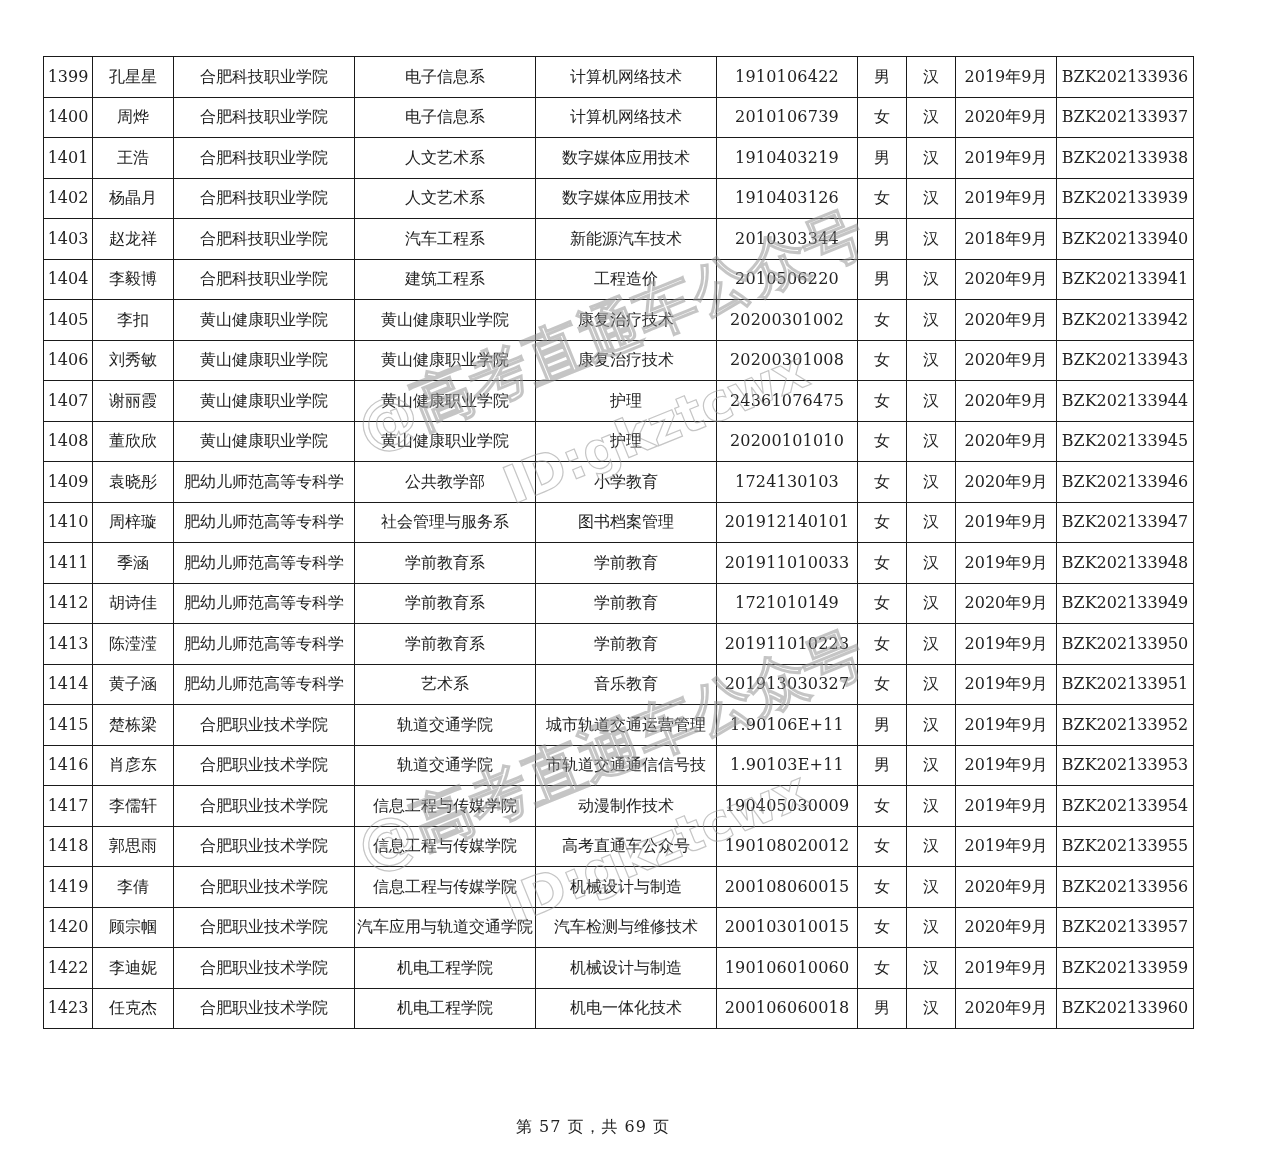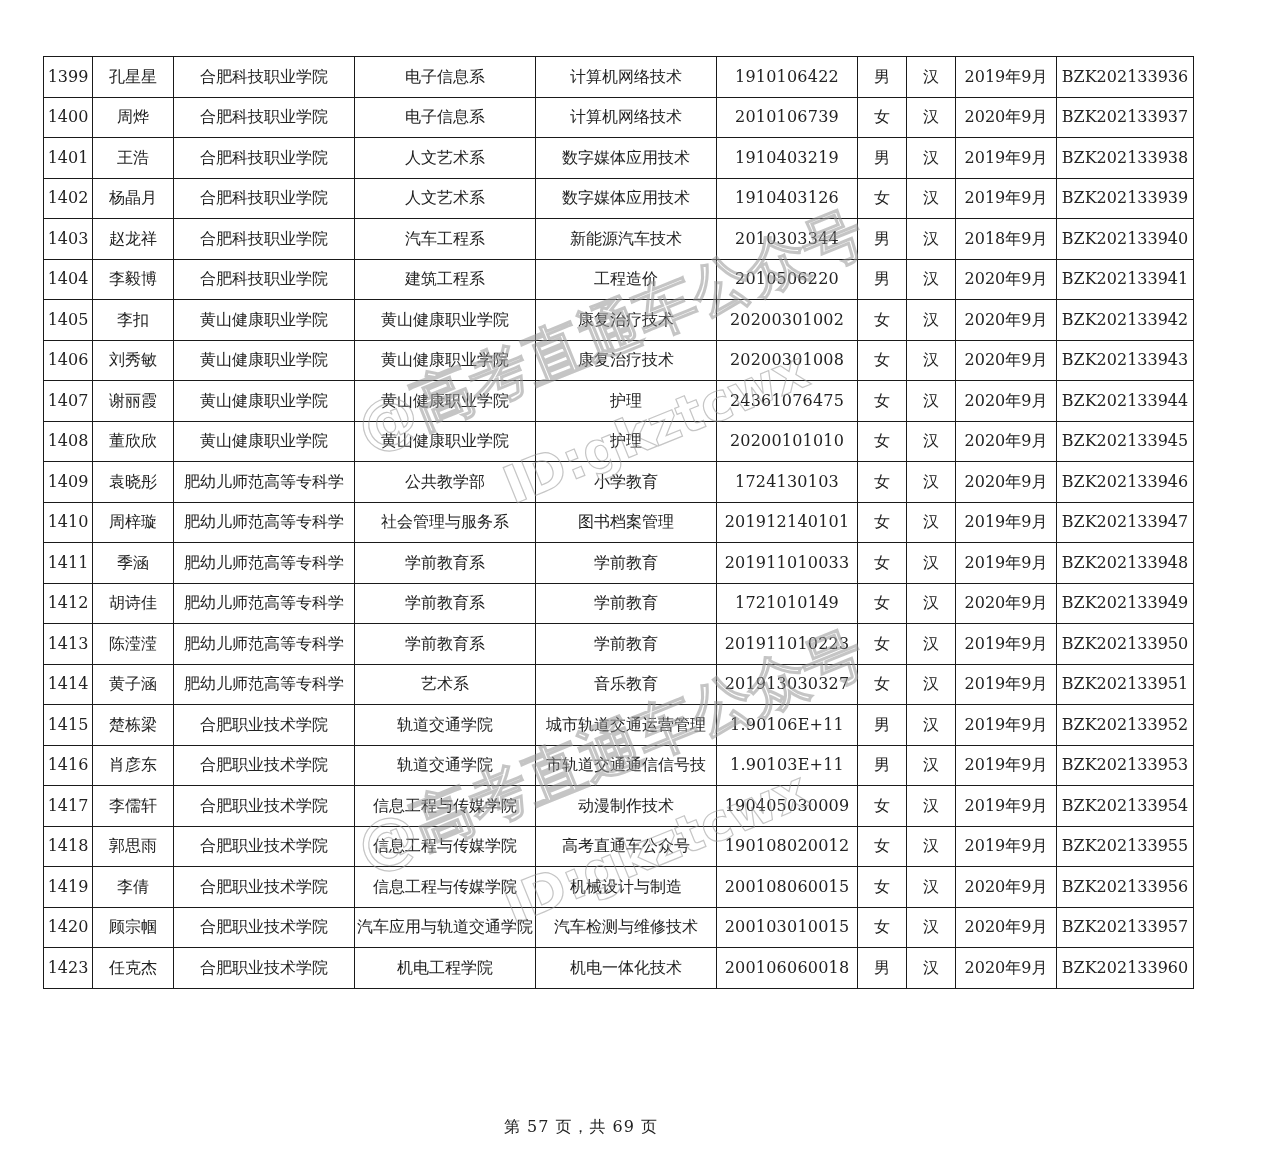--- a/index.html
+++ b/index.html
@@ -40,21 +40,21 @@
       overflow: hidden;
       font-size: 16px;
       line-height: 18px;
     }
     td.c-no { font-size: 15px; }
     td.c-id { font-size: 15px; letter-spacing: 0.2px; margin-top: 12px; }
     td.c-date { font-size: 12px; }
     td.c-cert { font-size: 15px; margin-left: 37px; }
     .footer {
       position: absolute;
-      left: 0;
+      left: 12px;
       width: 1092px;
       top: 1117px;
       text-align: center;
       font-size: 16px;
       letter-spacing: 1px;
     }
     .footer span { margin-left: 70px; }
     .watermark {
       position: absolute;
       pointer-events: none;
@@ -346,20 +346,32 @@
           <td class="c-school">合肥职业技术学院</td>
           <td class="c-dept">汽车应用与轨道交通学院</td>
           <td class="c-major">汽车检测与维修技术</td>
           <td class="c-id">200103010015</td>
           <td class="c-gender">女</td>
           <td class="c-eth">汉</td>
           <td class="c-date">2020年9月</td>
           <td class="c-cert">BZK202133957</td>
         </tr>
         <tr>
+          <td class="c-no">1422</td>
+          <td class="c-name">李迪妮</td>
+          <td class="c-school">合肥职业技术学院</td>
+          <td class="c-dept">机电工程学院</td>
+          <td class="c-major">机械设计与制造</td>
+          <td class="c-id">190106010060</td>
+          <td class="c-gender">女</td>
+          <td class="c-eth">汉</td>
+          <td class="c-date">2019年9月</td>
+          <td class="c-cert">BZK202133959</td>
+        </tr>
+        <tr>
           <td class="c-no">1423</td>
           <td class="c-name">任克杰</td>
           <td class="c-school">合肥职业技术学院</td>
           <td class="c-dept">机电工程学院</td>
           <td class="c-major">机电一体化技术</td>
           <td class="c-id">200106060018</td>
           <td class="c-gender">男</td>
           <td class="c-eth">汉</td>
           <td class="c-date">2020年9月</td>
           <td class="c-cert">BZK202133960</td>

